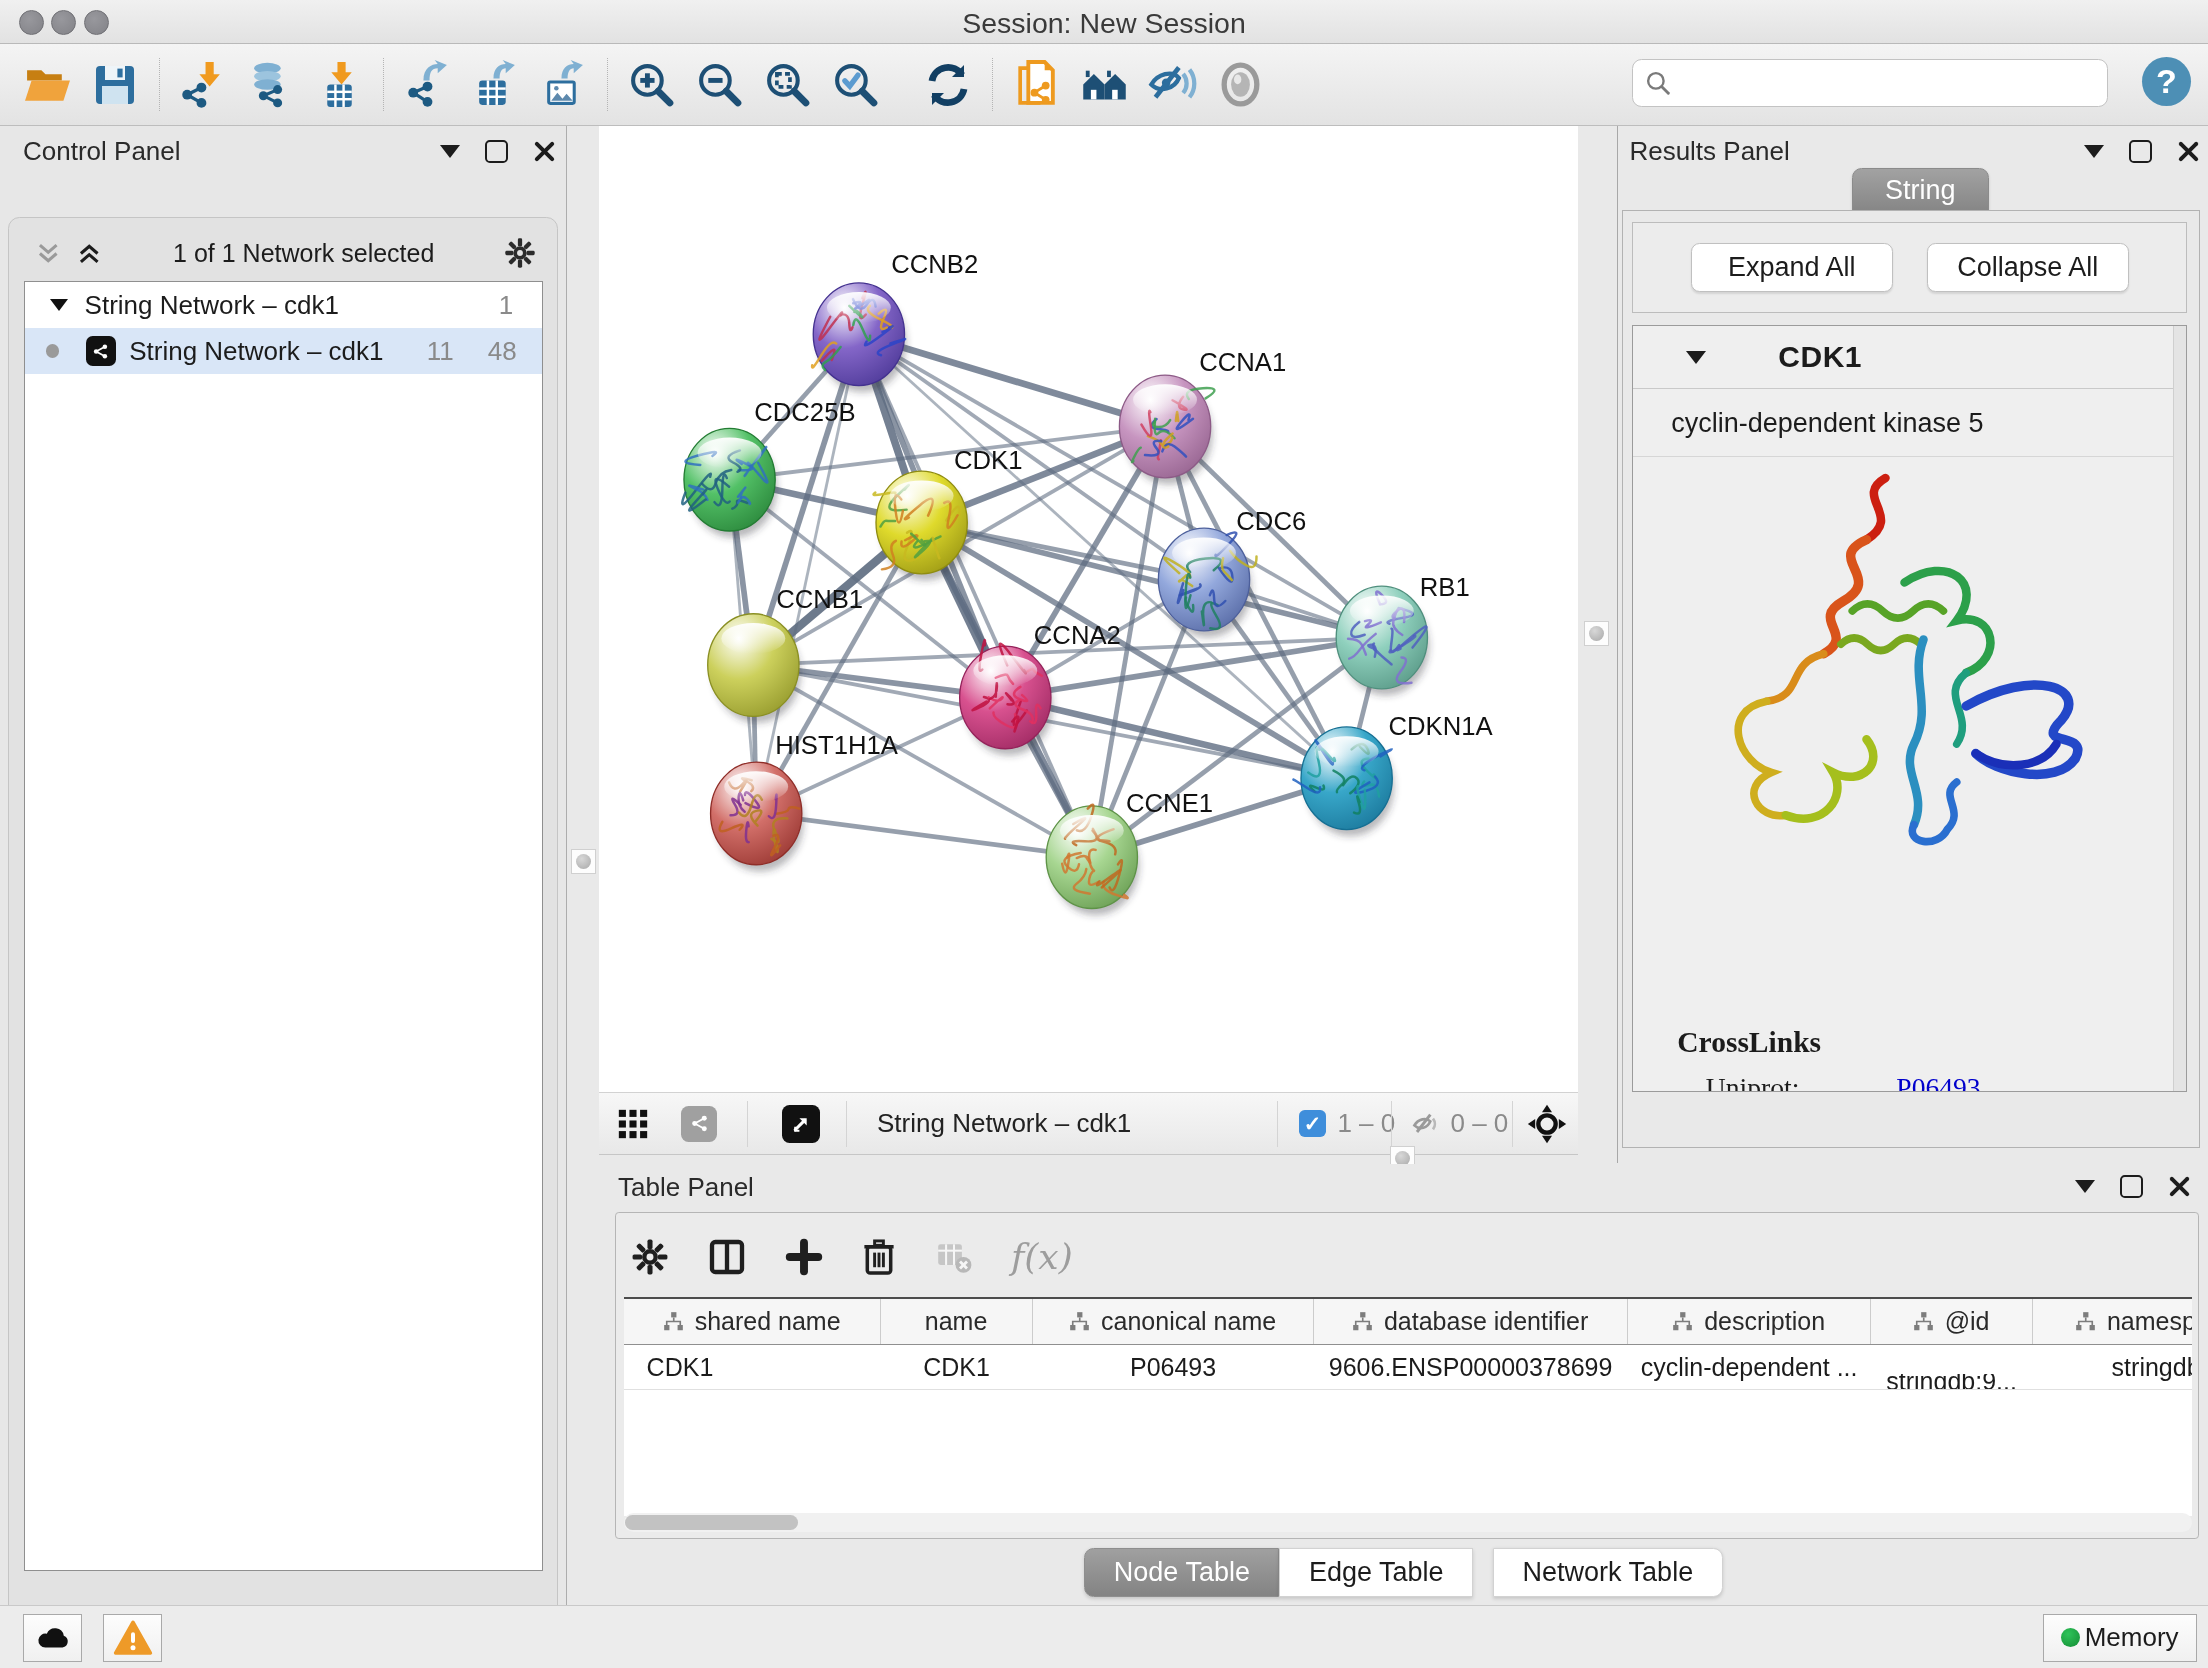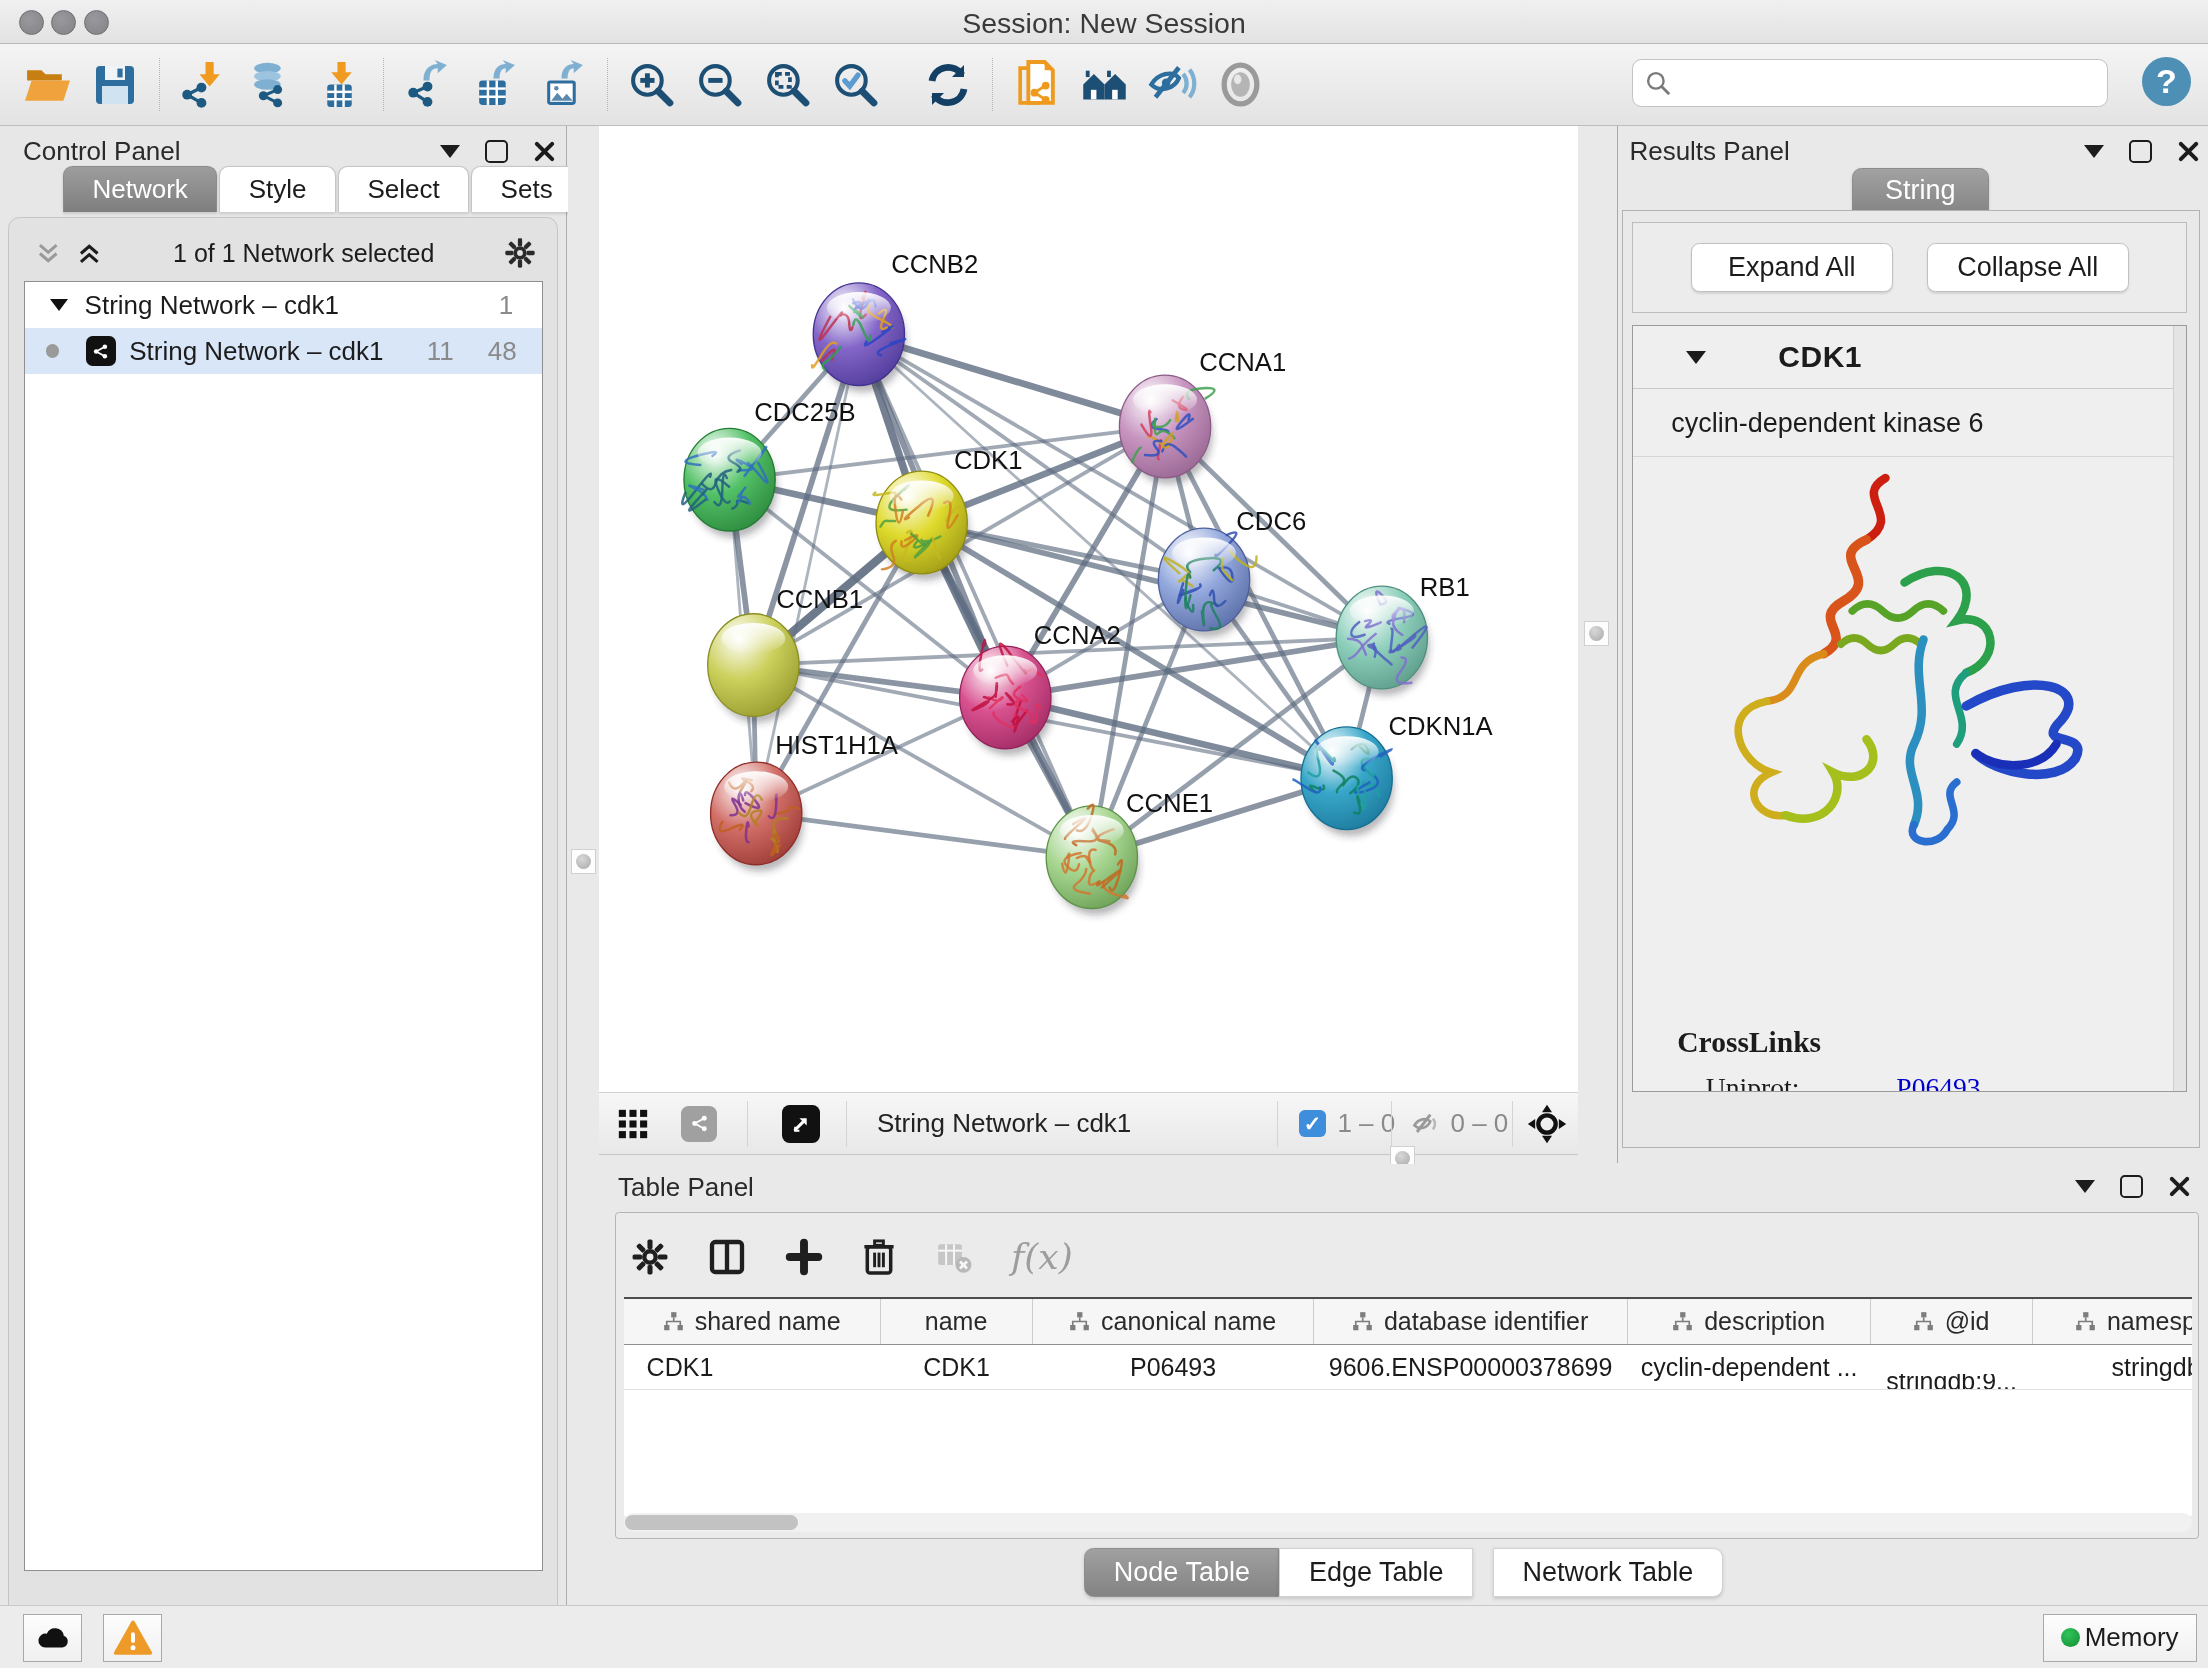--- a/index.html
+++ b/index.html
@@ -306,26 +306,20 @@
       <span class="tri-down"></span>
       <span class="float-sq"></span>
       <svg width="23" height="23" viewBox="0 0 24 24">
           <g stroke="#1c1c1c" stroke-width="4.2" stroke-linecap="round">
             <line x1="4" y1="4" x2="20" y2="20"></line>
             <line x1="20" y1="4" x2="4" y2="20"></line>
           </g>
         </svg>
     </span>
   </div>
-  <div class="cp-tabs" id="cp-tabs">
-      <div class="tab active">Network</div>
-      <div class="tab">Style</div>
-      <div class="tab">Select</div>
-      <div class="tab">Sets</div>
-    </div>
   <div class="cp-box">
     <div class="cp-selector">
       <svg width="28.5" height="25" viewBox="0 0 24 20" style="margin-left:25px">
           <g fill="none" stroke="#9a9a9a" stroke-width="2.6">
             <path d="M5 3l7 6 7-6"></path>
             <path d="M5 10l7 6 7-6"></path>
           </g>
         </svg>
       <svg width="28.5" height="25" viewBox="0 0 24 20" style="margin-left:13.3px">
           <g fill="none" stroke="#1c1c1c" stroke-width="2.6">
@@ -807,21 +801,21 @@
   <div class="rp-box">
     <div class="rp-btnbar">
       <div class="rp-btn">Expand All</div>
       <div class="rp-btn">Collapse All</div>
     </div>
     <div class="rp-content">
       <div class="rp-entry-head">
         <span class="tri-down" style="margin-left:53px"></span>
         <span class="rp-entry-name">CDK1</span>
       </div>
-      <div class="rp-desc">cyclin-dependent kinase 6</div>
+      <div class="rp-desc">cyclin-dependent kinase 5</div>
       <svg width="447" height="399" viewBox="0 0 470 420" style="position:absolute; left:48px; top:133px;">
         <g fill="none" stroke-linecap="round">
           <path d="M215 20 C180 40 235 60 195 85" stroke="#cc1f10" stroke-width="9"></path>
           <path d="M195 85 C150 105 215 125 170 150 C135 170 185 185 150 205" stroke="#d9541a" stroke-width="10"></path>
           <path d="M150 205 C110 215 130 250 90 255" stroke="#d98c1a" stroke-width="8"></path>
           <path d="M90 255 C40 265 60 320 95 330 C60 345 80 380 110 375" stroke="#cfae1e" stroke-width="8"></path>
           <path d="M110 375 C150 390 175 355 160 330 C190 345 215 320 195 295" stroke="#a5bf1d" stroke-width="9"></path>
           <path d="M180 160 q16 -15 32 0 t32 0 t32 0" stroke="#57a327" stroke-width="8"></path>
           <path d="M168 195 q14 -13 28 0 t28 0 t28 0" stroke="#7aa81f" stroke-width="8"></path>
           <path d="M235 130 C280 100 320 130 290 170 C330 160 340 210 300 225" stroke="#2ca04a" stroke-width="9"></path>

